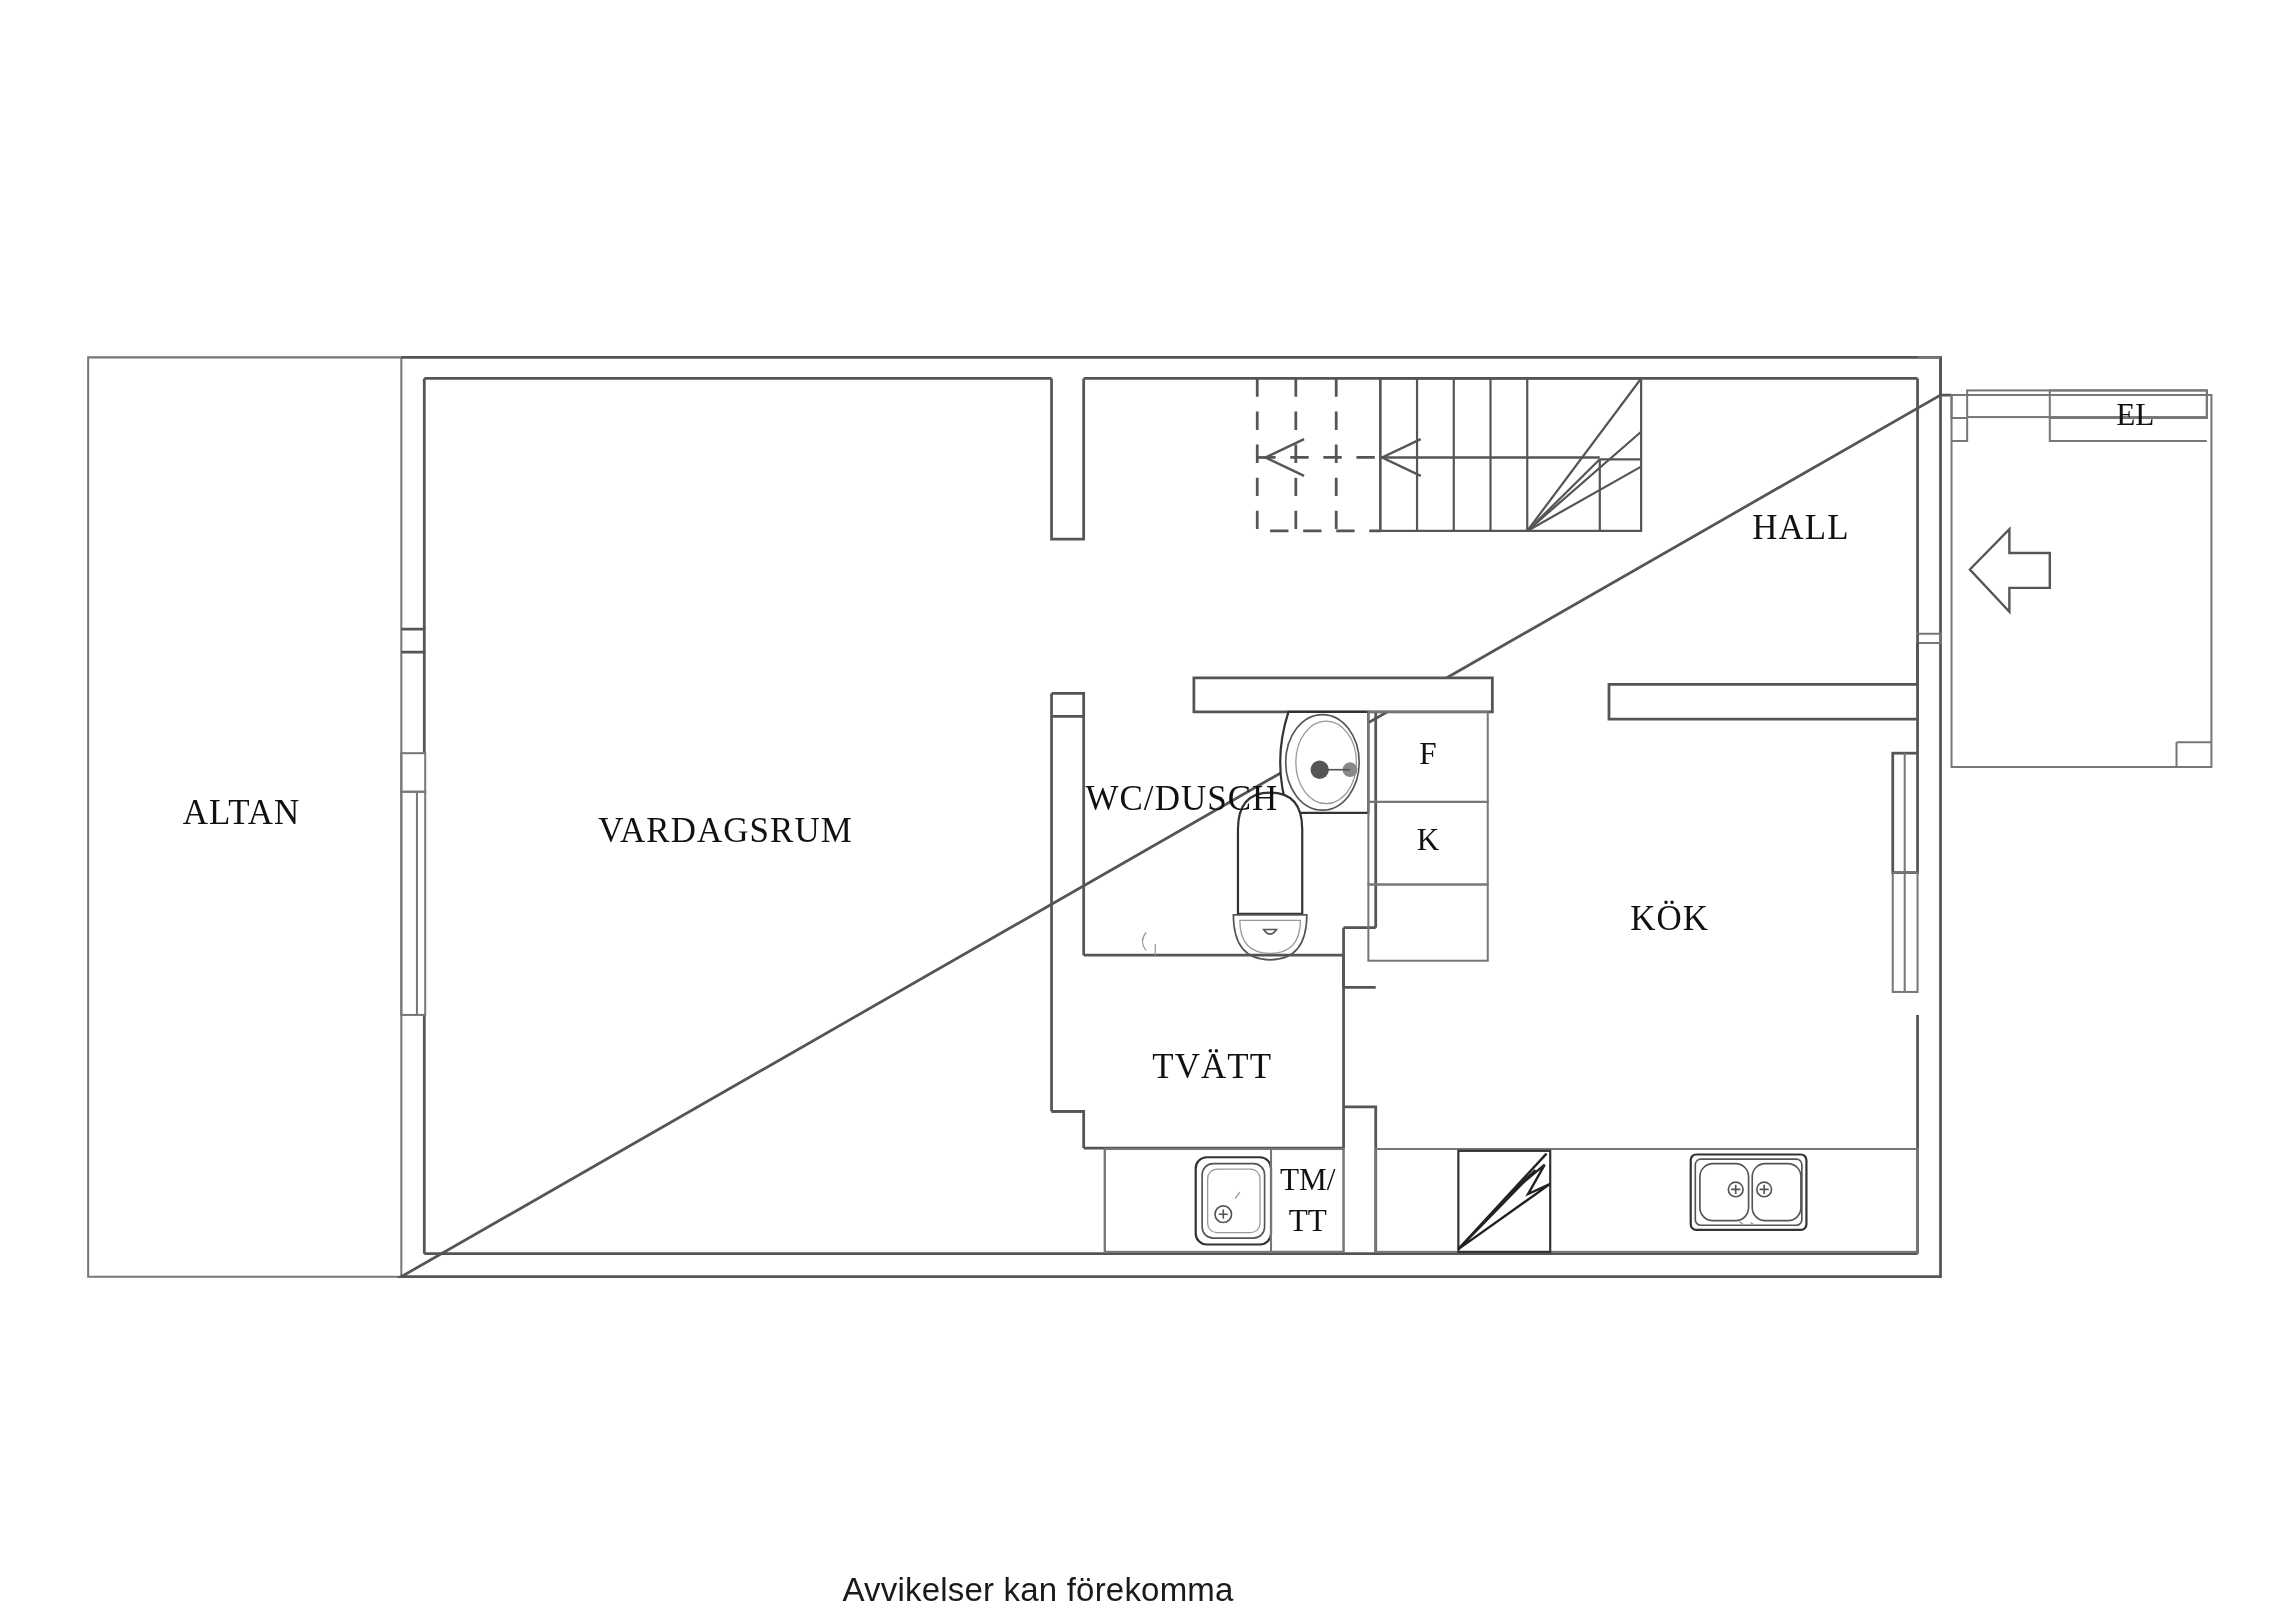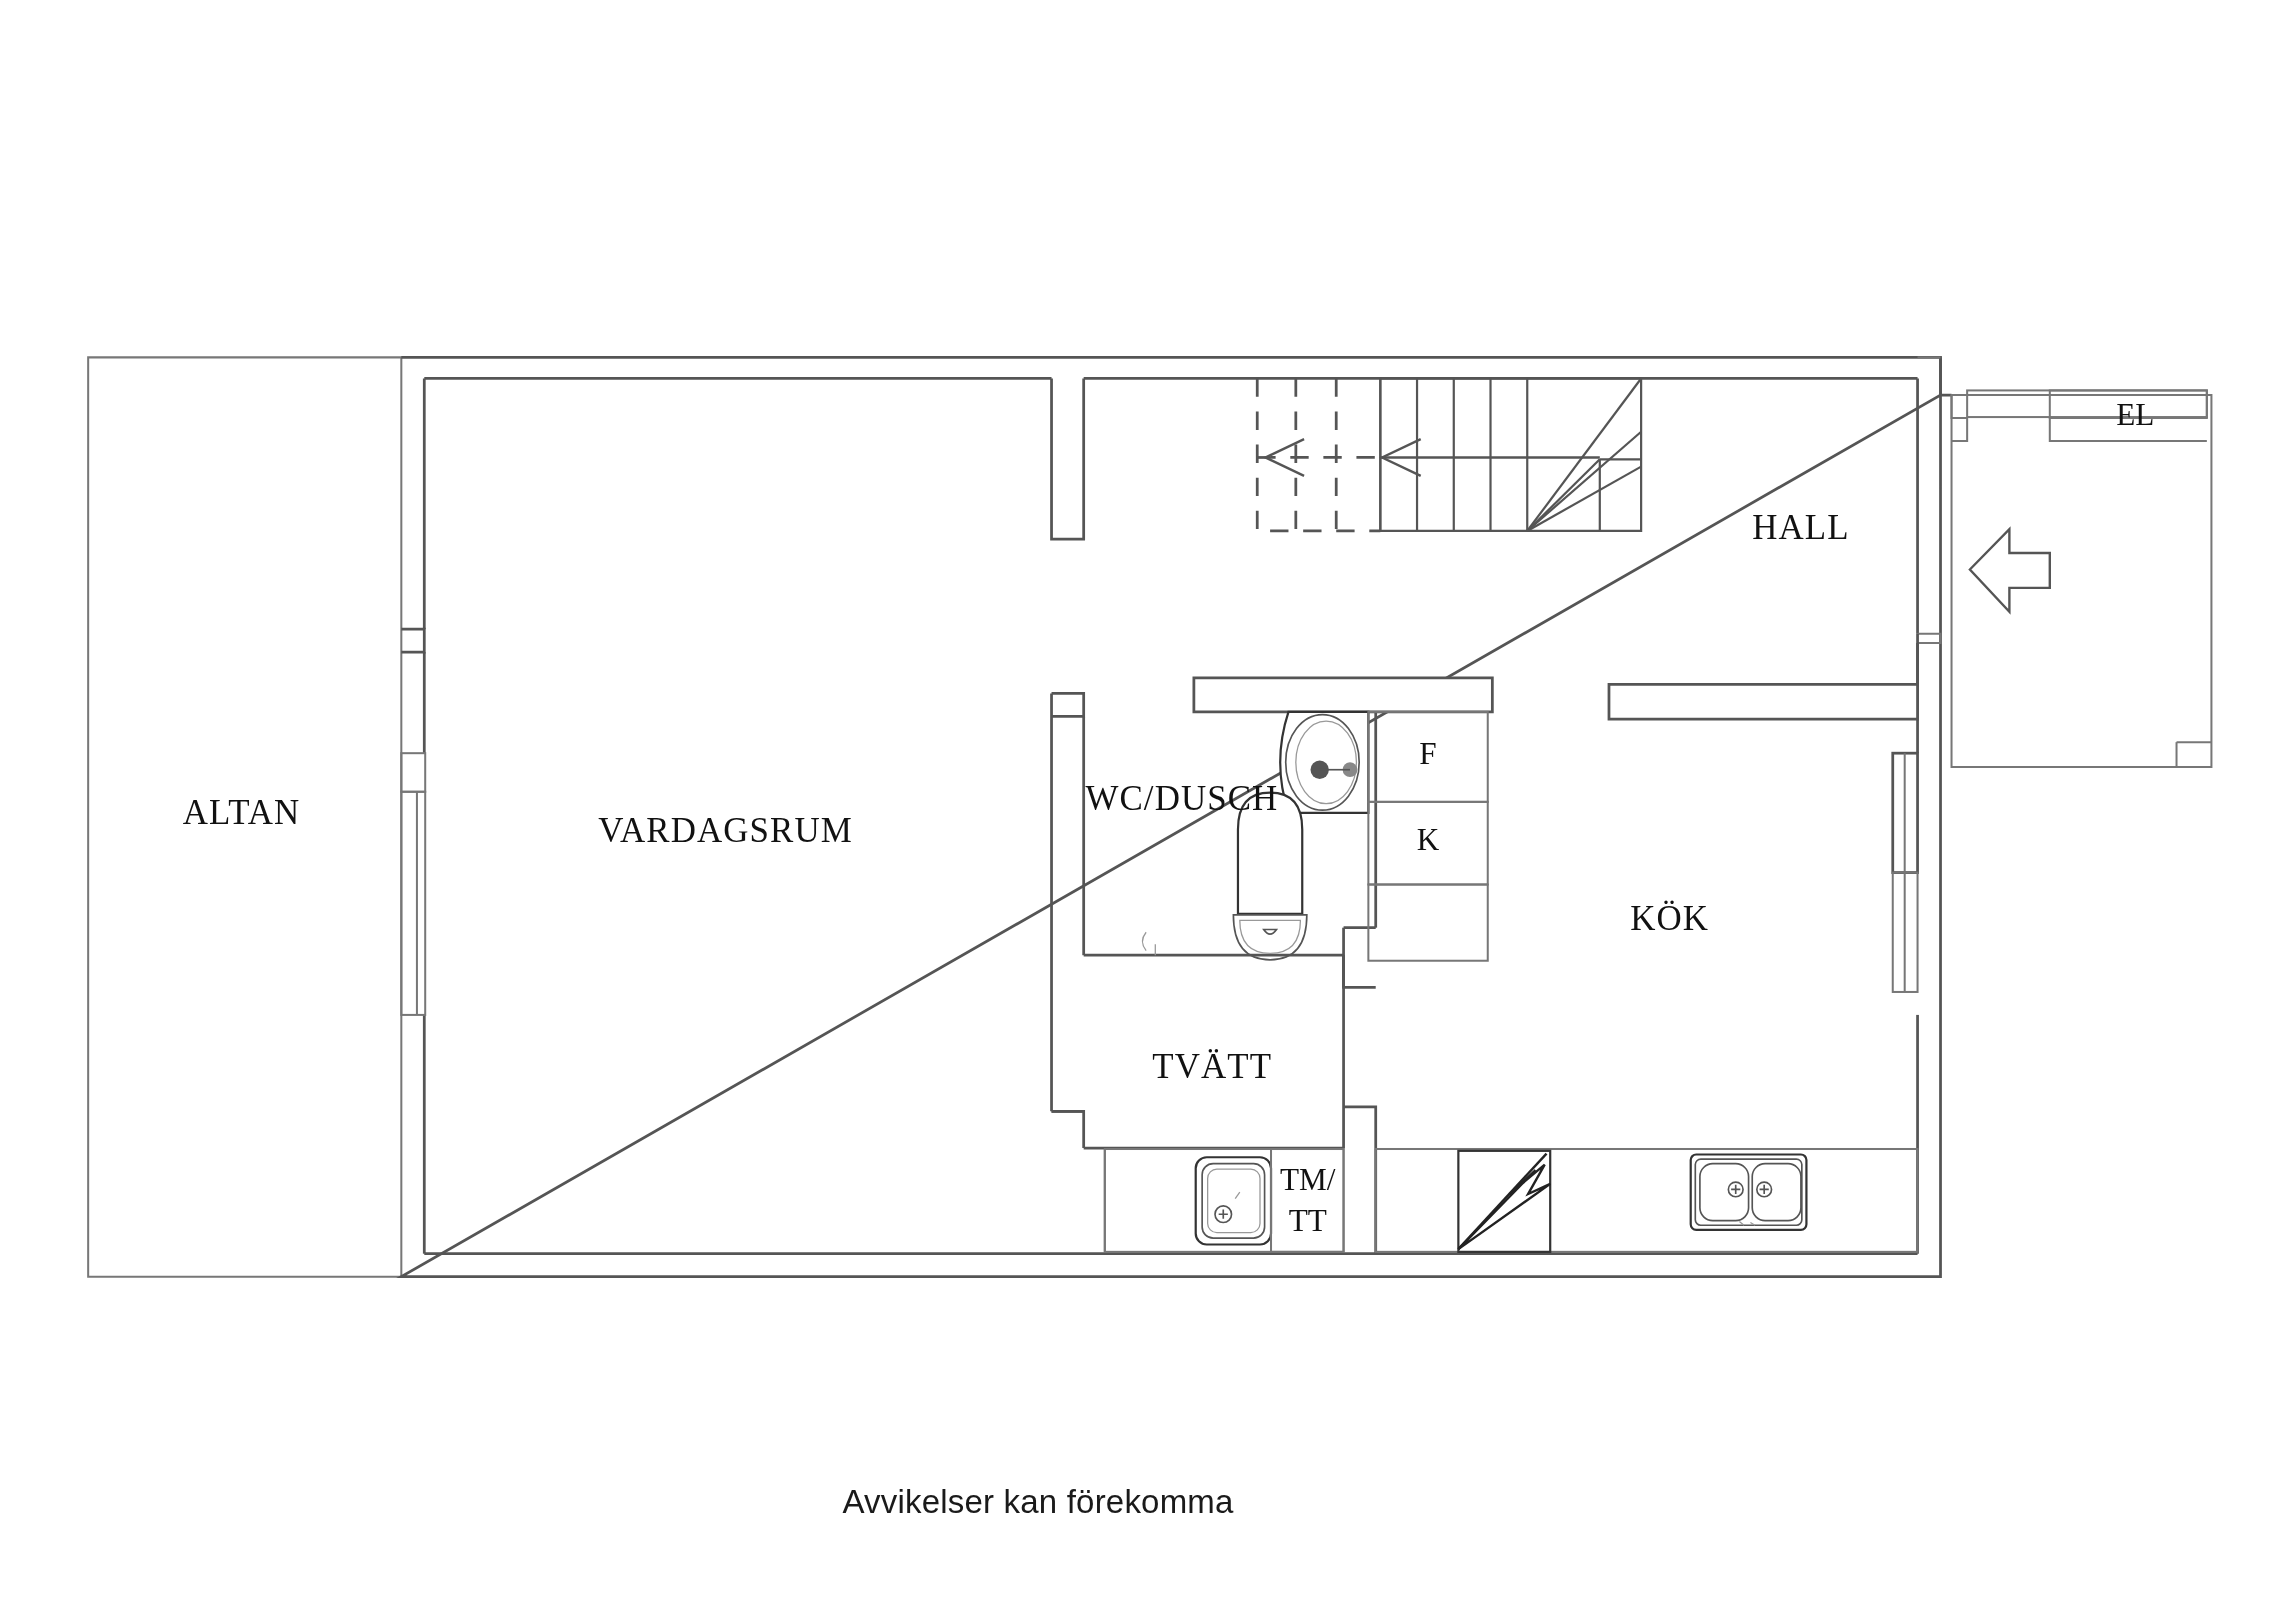--- a/index.html
+++ b/index.html
@@ -55,21 +55,21 @@
   .el-label {
     font-family: "Liberation Serif", serif;
     font-size: 34px;
     fill: #111111;
     text-anchor: middle;
     dominant-baseline: middle;
   }
   .caption {
     position: absolute;
     left: 0;
-    top: 1483px;
+    top: 1571px;
     width: 2076px;
     text-align: center;
     font-family: "Liberation Sans", sans-serif;
     font-size: 33px;
     color: #1a1a1a;
     letter-spacing: 0.2px;
   }
 </style>
 </head>
 <body>

